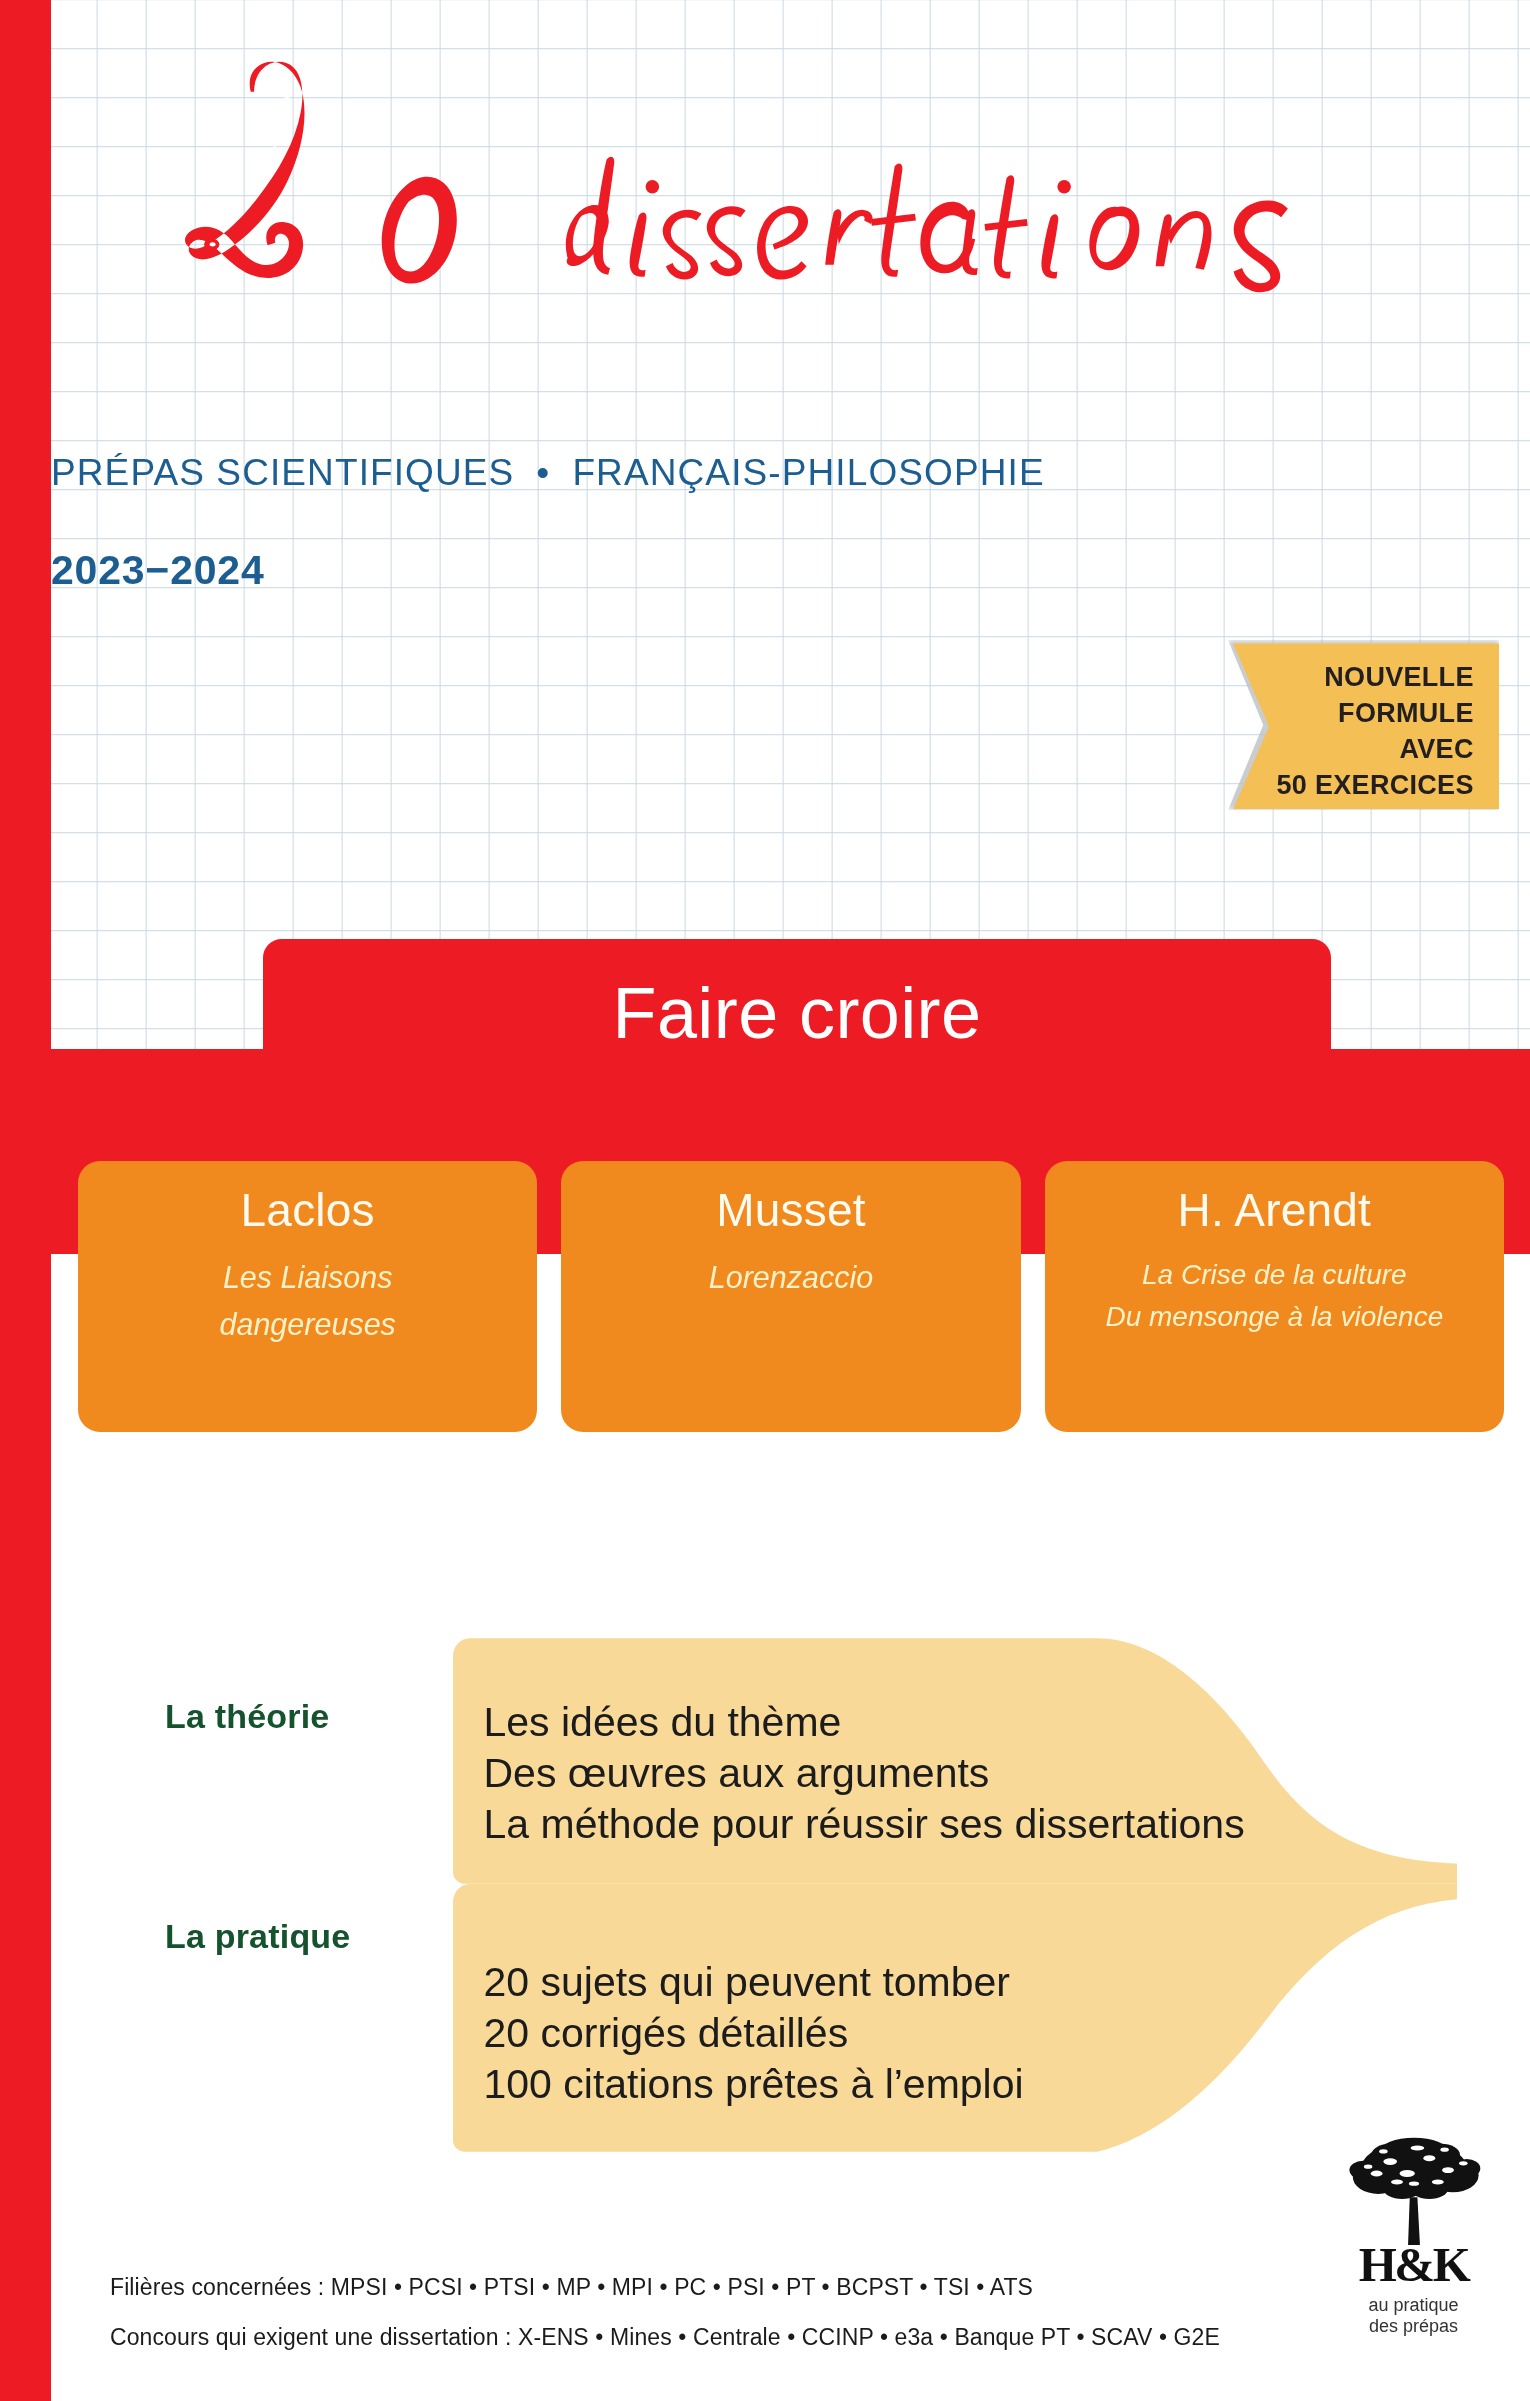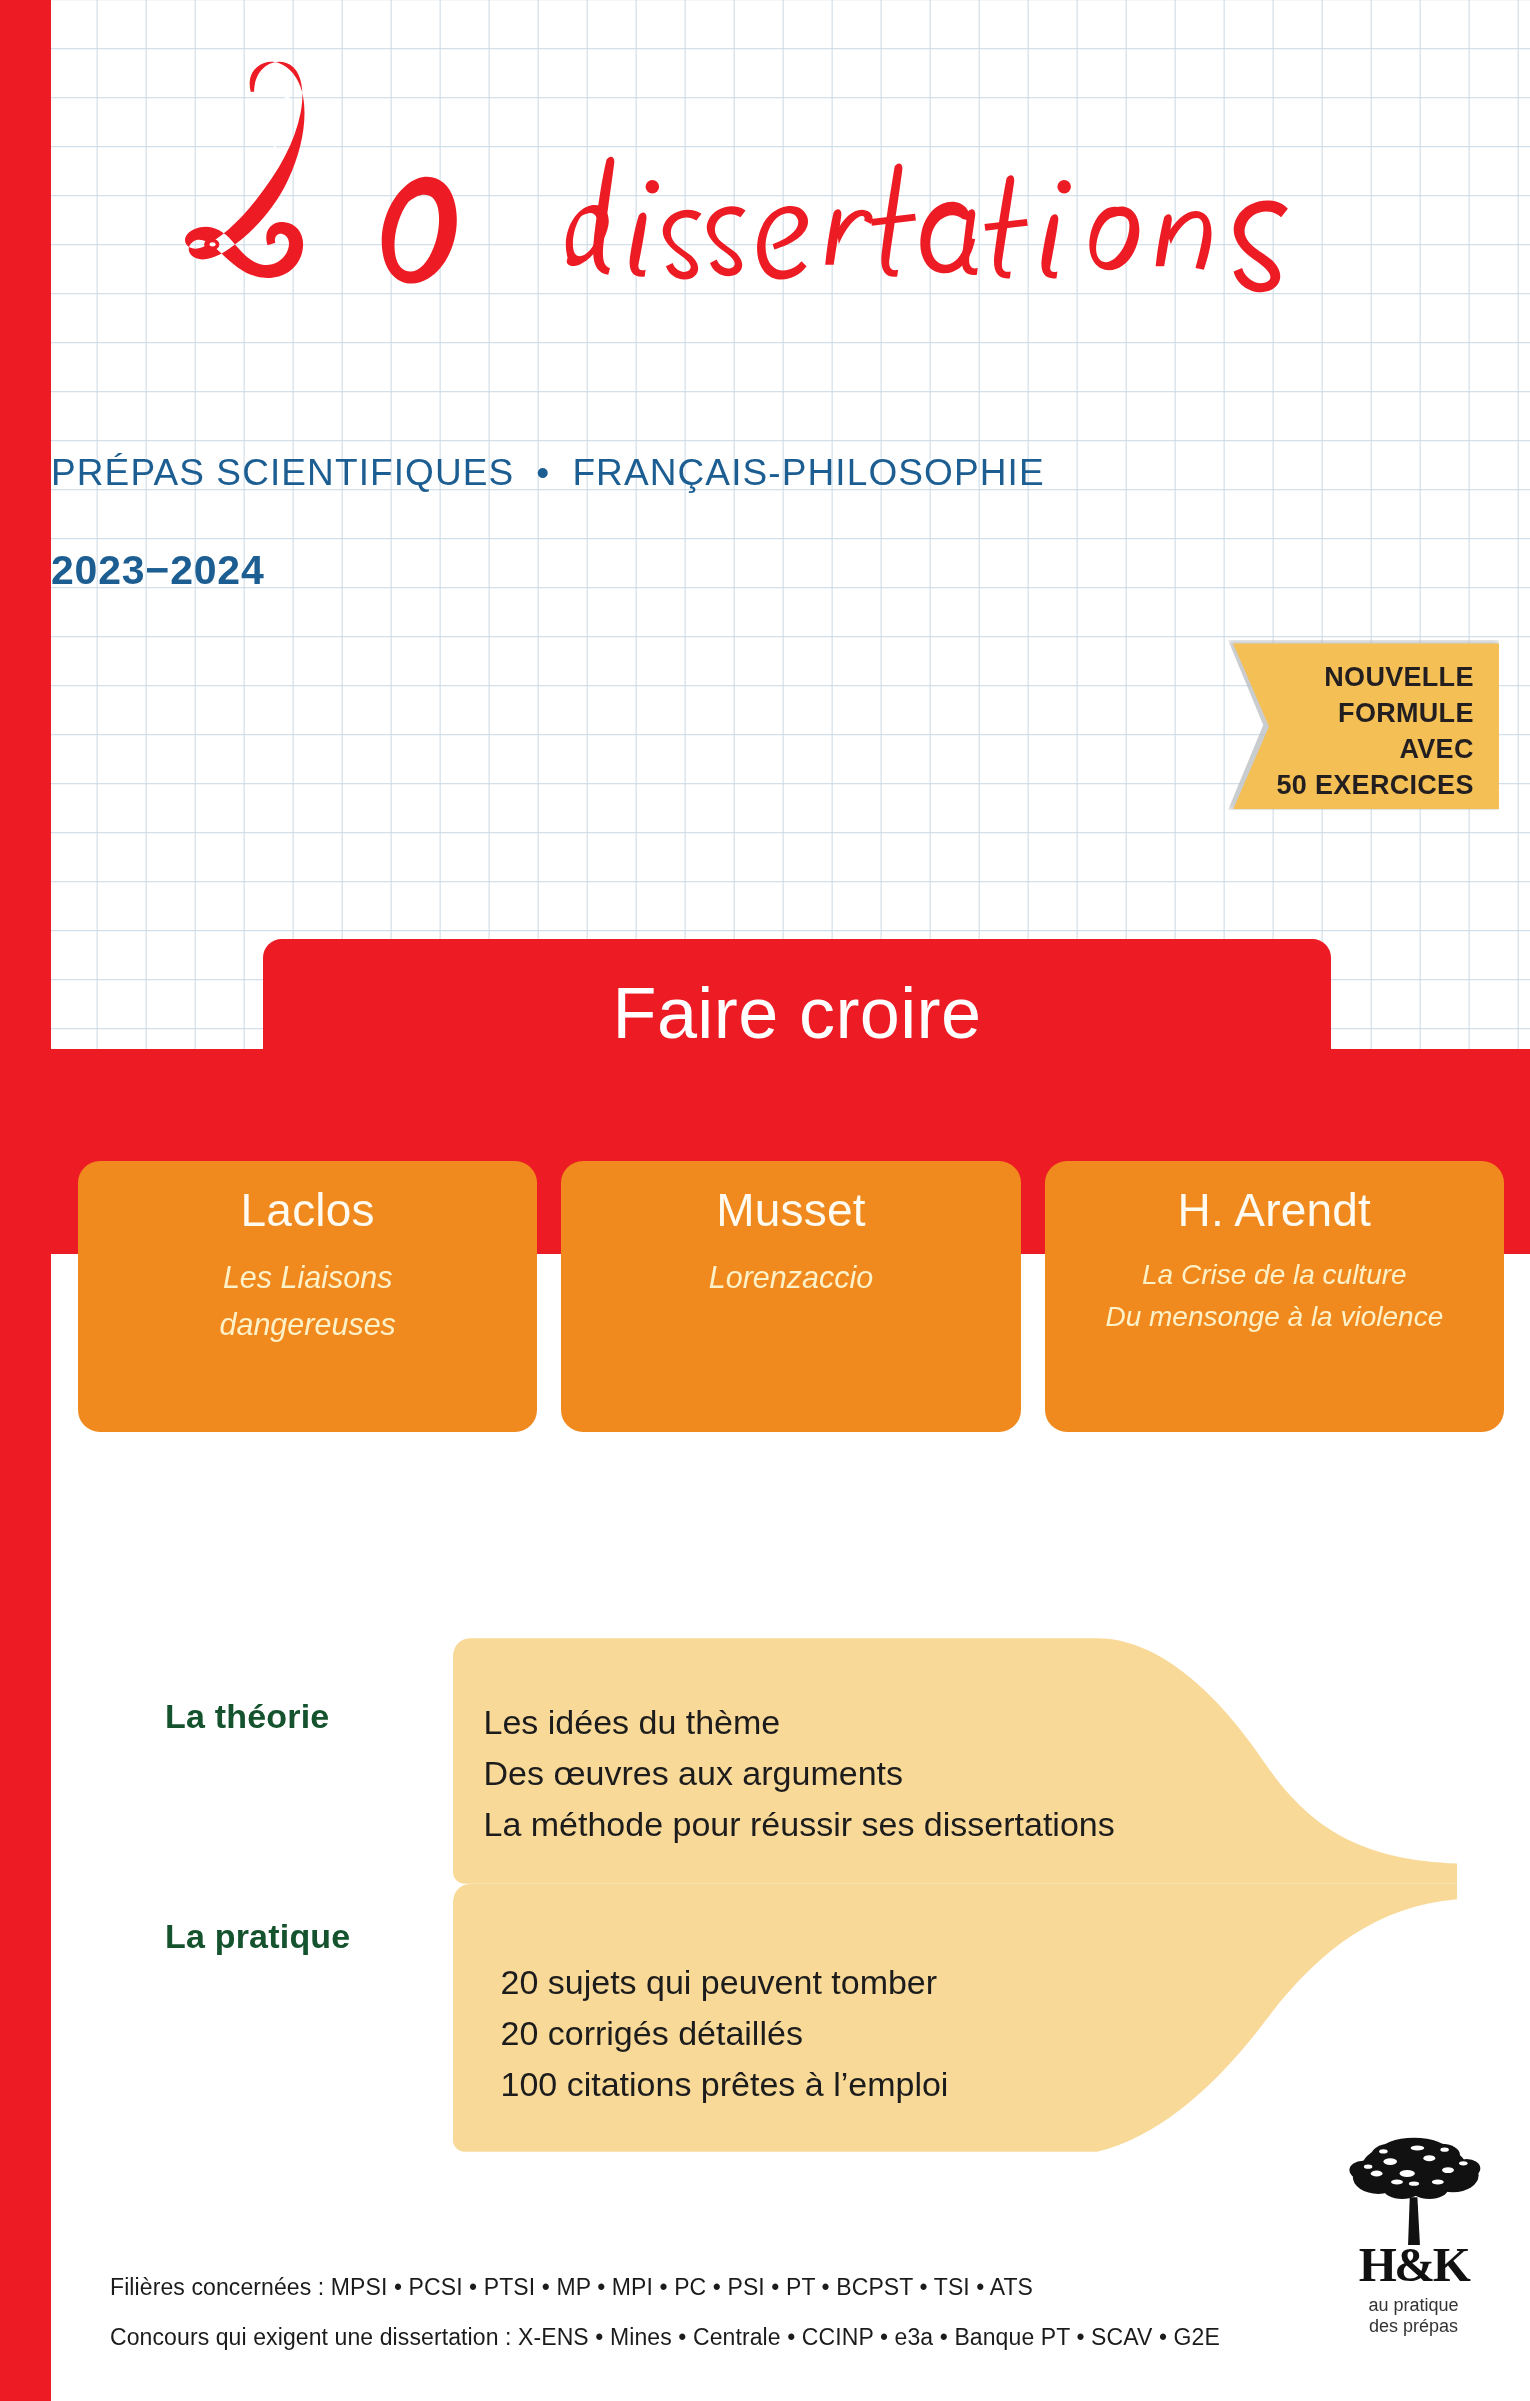--- a/index.html
+++ b/index.html
@@ -197,29 +197,29 @@
 
   .flag {
     position: absolute;
     left: 453px;
   }
   .flag svg { display: block; }
   .flag-text {
     position: absolute;
     left: 0; top: 0;
     color: #1c1c1c;
-    font-size: 34px;
+    font-size: 41px;
     line-height: 51px;
     white-space: nowrap;
   }
 
   #flag-theorie  { top: 1638px; width: 1004px; height: 246px; }
   #flag-pratique { top: 1884px; width: 1004px; height: 278px; }
   #flag-theorie .flag-text  { padding: 59px 0 0 30.5px; }
-  #flag-pratique .flag-text { padding: 73px 0 0 30.5px; margin-left: 17px; }
+  #flag-pratique .flag-text { padding: 73px 0 0 30.5px; }
 
   
   #hk-logo {
     position: absolute;
     left: 1312px;
     top: 2136px;
     width: 203px;
     height: 212px;
     text-align: center;
   }

